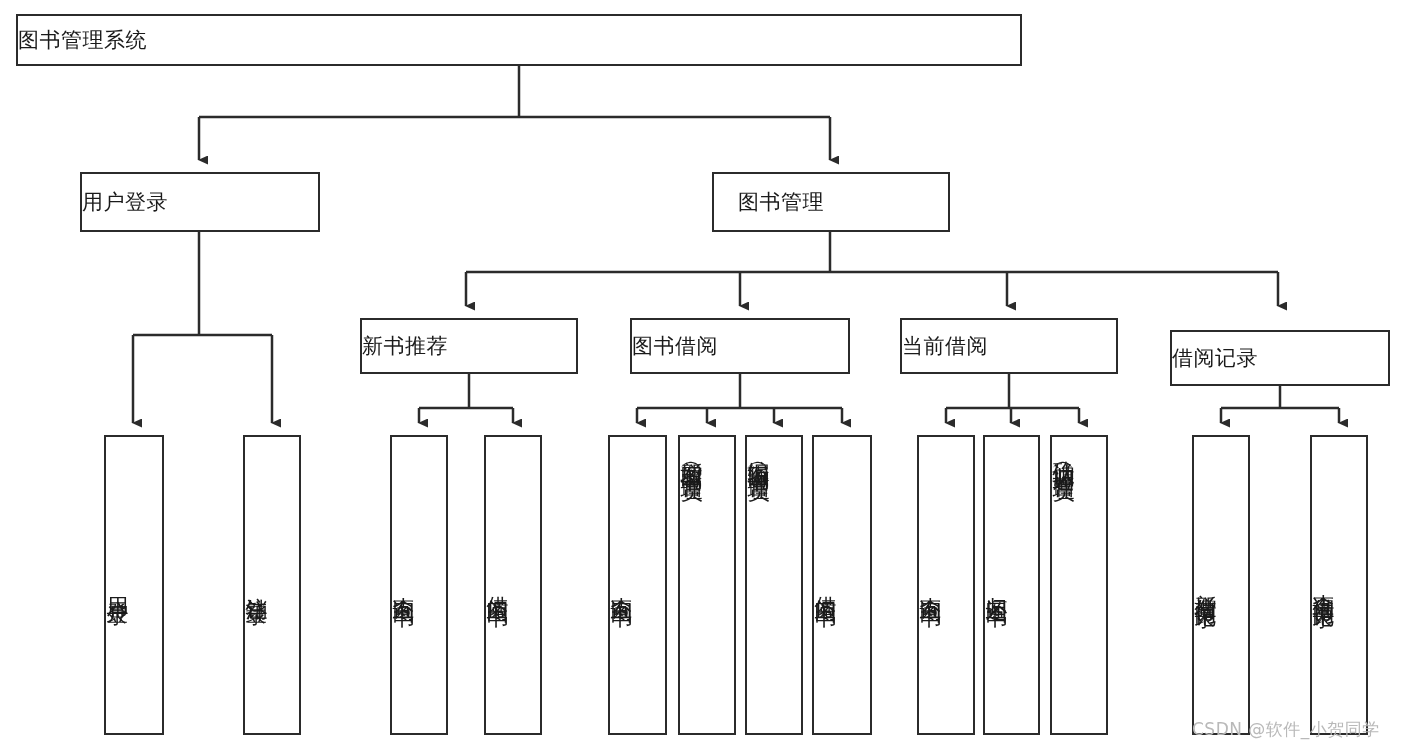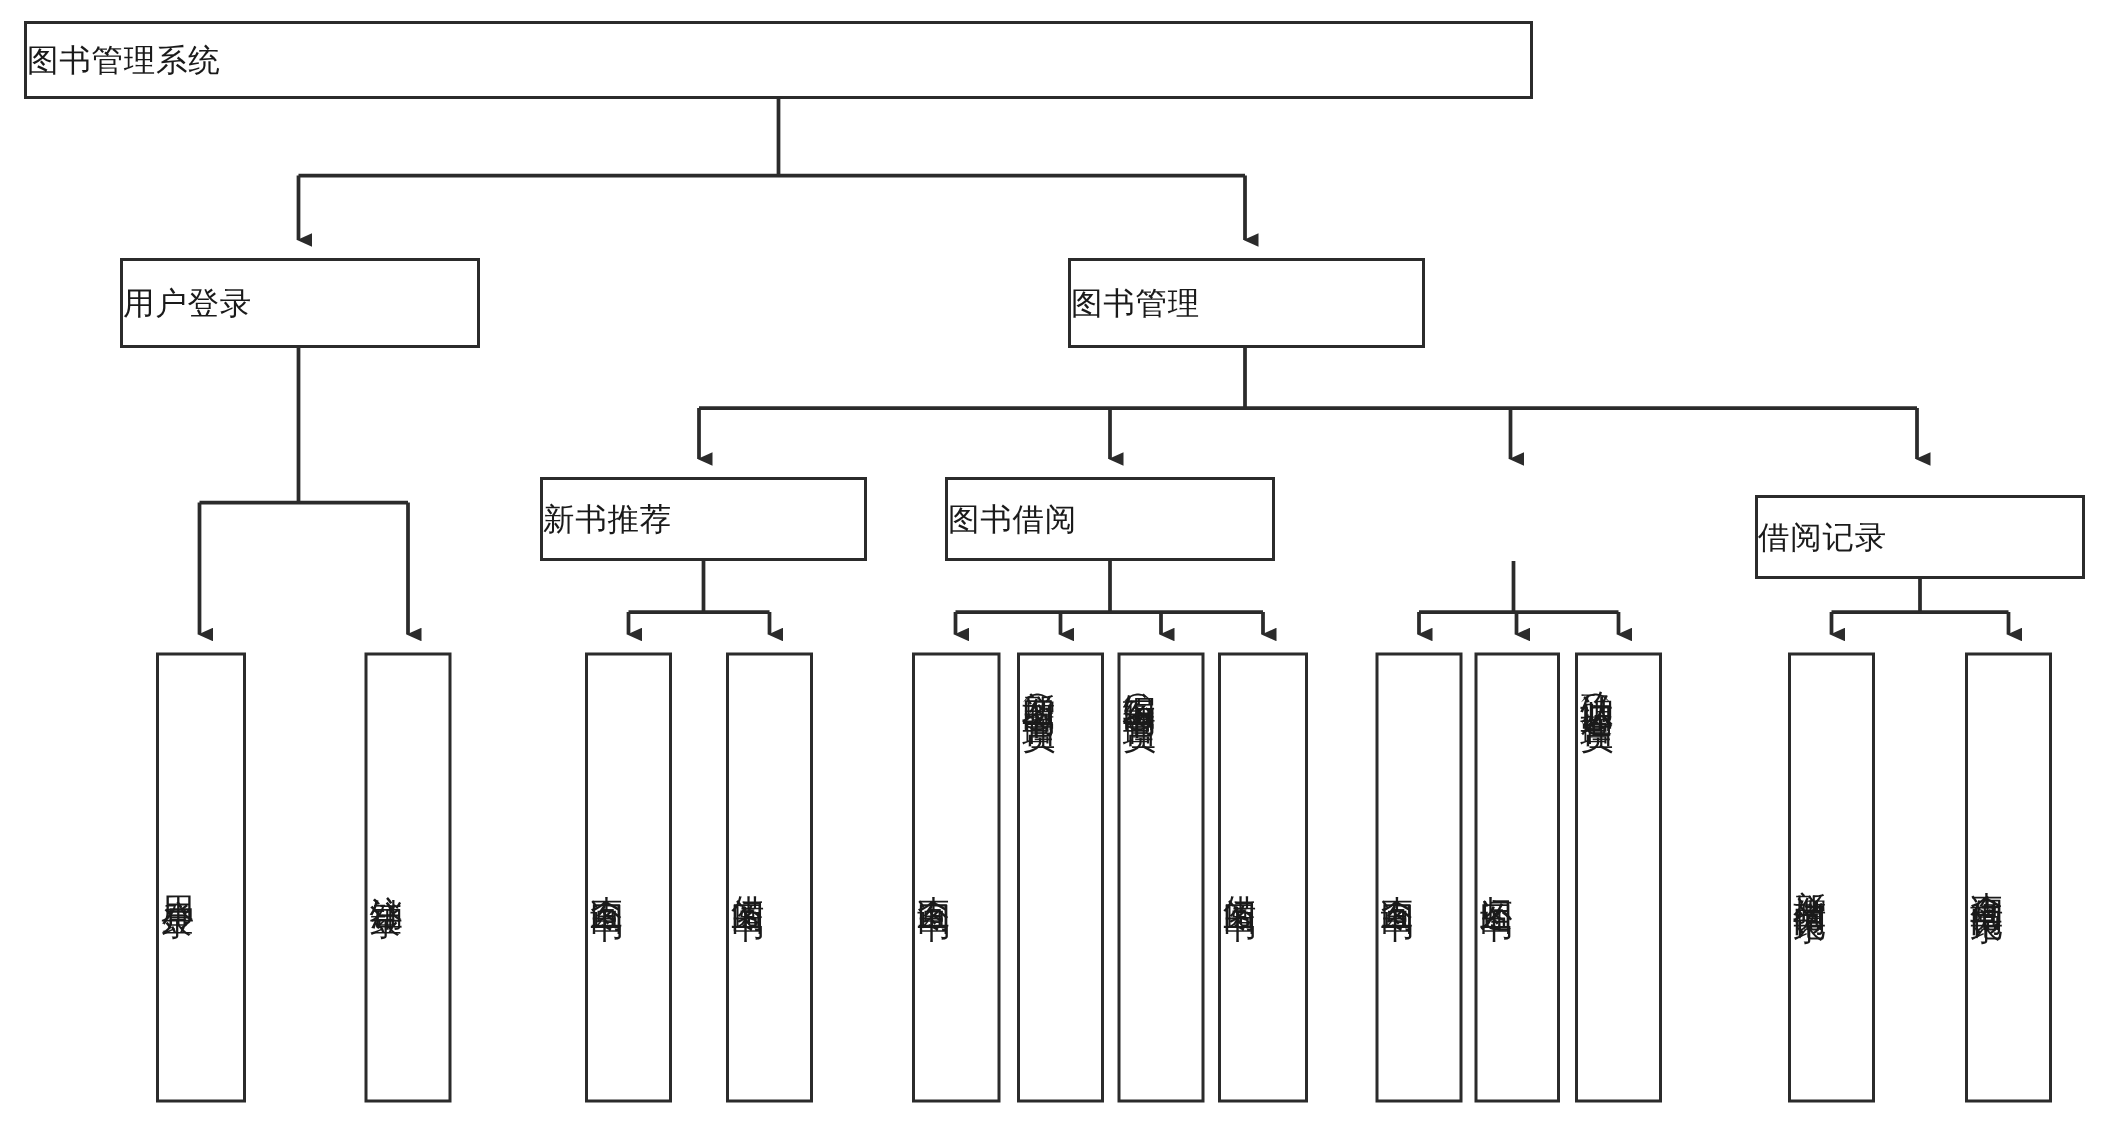--- a/index.html
+++ b/index.html
@@ -123,29 +123,32 @@
     </g>
   </svg>
 
   <div class="node" style="left:16px;top:14px;width:1006px;height:52px;">
     <span class="label">图书管理系统</span>
   </div>
 
   <div class="node" style="left:80px;top:172px;width:240px;height:60px;">
     <span class="label">用户登录</span>
   </div>
-  <div class="node" style="left:712px;top:172px;width:238px;height:60px;">
+  <div class="node" style="left:712px;top:172px;width:238px;height:60px;padding-left:24px;">
     <span class="label">图书管理</span>
   </div>
 
   <div class="node" style="left:630px;top:318px;width:220px;height:56px;">
     <span class="label">图书借阅</span>
   </div>
   <div class="node" style="left:360px;top:318px;width:218px;height:56px;">
     <span class="label">新书推荐</span>
+  </div>
+  <div class="node" style="left:900px;top:318px;width:218px;height:56px;">
+    <span class="label">当前借阅</span>
   </div>
   <div class="node" style="left:1170px;top:318px;width:220px;height:56px;margin-top:12px;">
     <span class="label">借阅记录</span>
   </div>
 
   <div class="node vert mid" style="left:104px;top:435px;width:60px;height:300px;">
     <span class="label">用户登录</span>
   </div>
   <div class="node vert mid" style="left:243px;top:435px;width:58px;height:300px;">
     <span class="label">注销登录</span>
@@ -181,14 +184,15 @@
     <span class="label">确认归还（管理员）</span>
   </div>
 
   <div class="node vert mid" style="left:1192px;top:435px;width:58px;height:300px;">
     <span class="label">新增借阅记录</span>
   </div>
   <div class="node vert mid" style="left:1310px;top:435px;width:58px;height:300px;">
     <span class="label">查询借阅记录</span>
   </div>
 
+  <div class="watermark" style="left:1192px;top:718px;">CSDN @软件_小贺同学</div>
 
 </div>
 
 </body></html>

